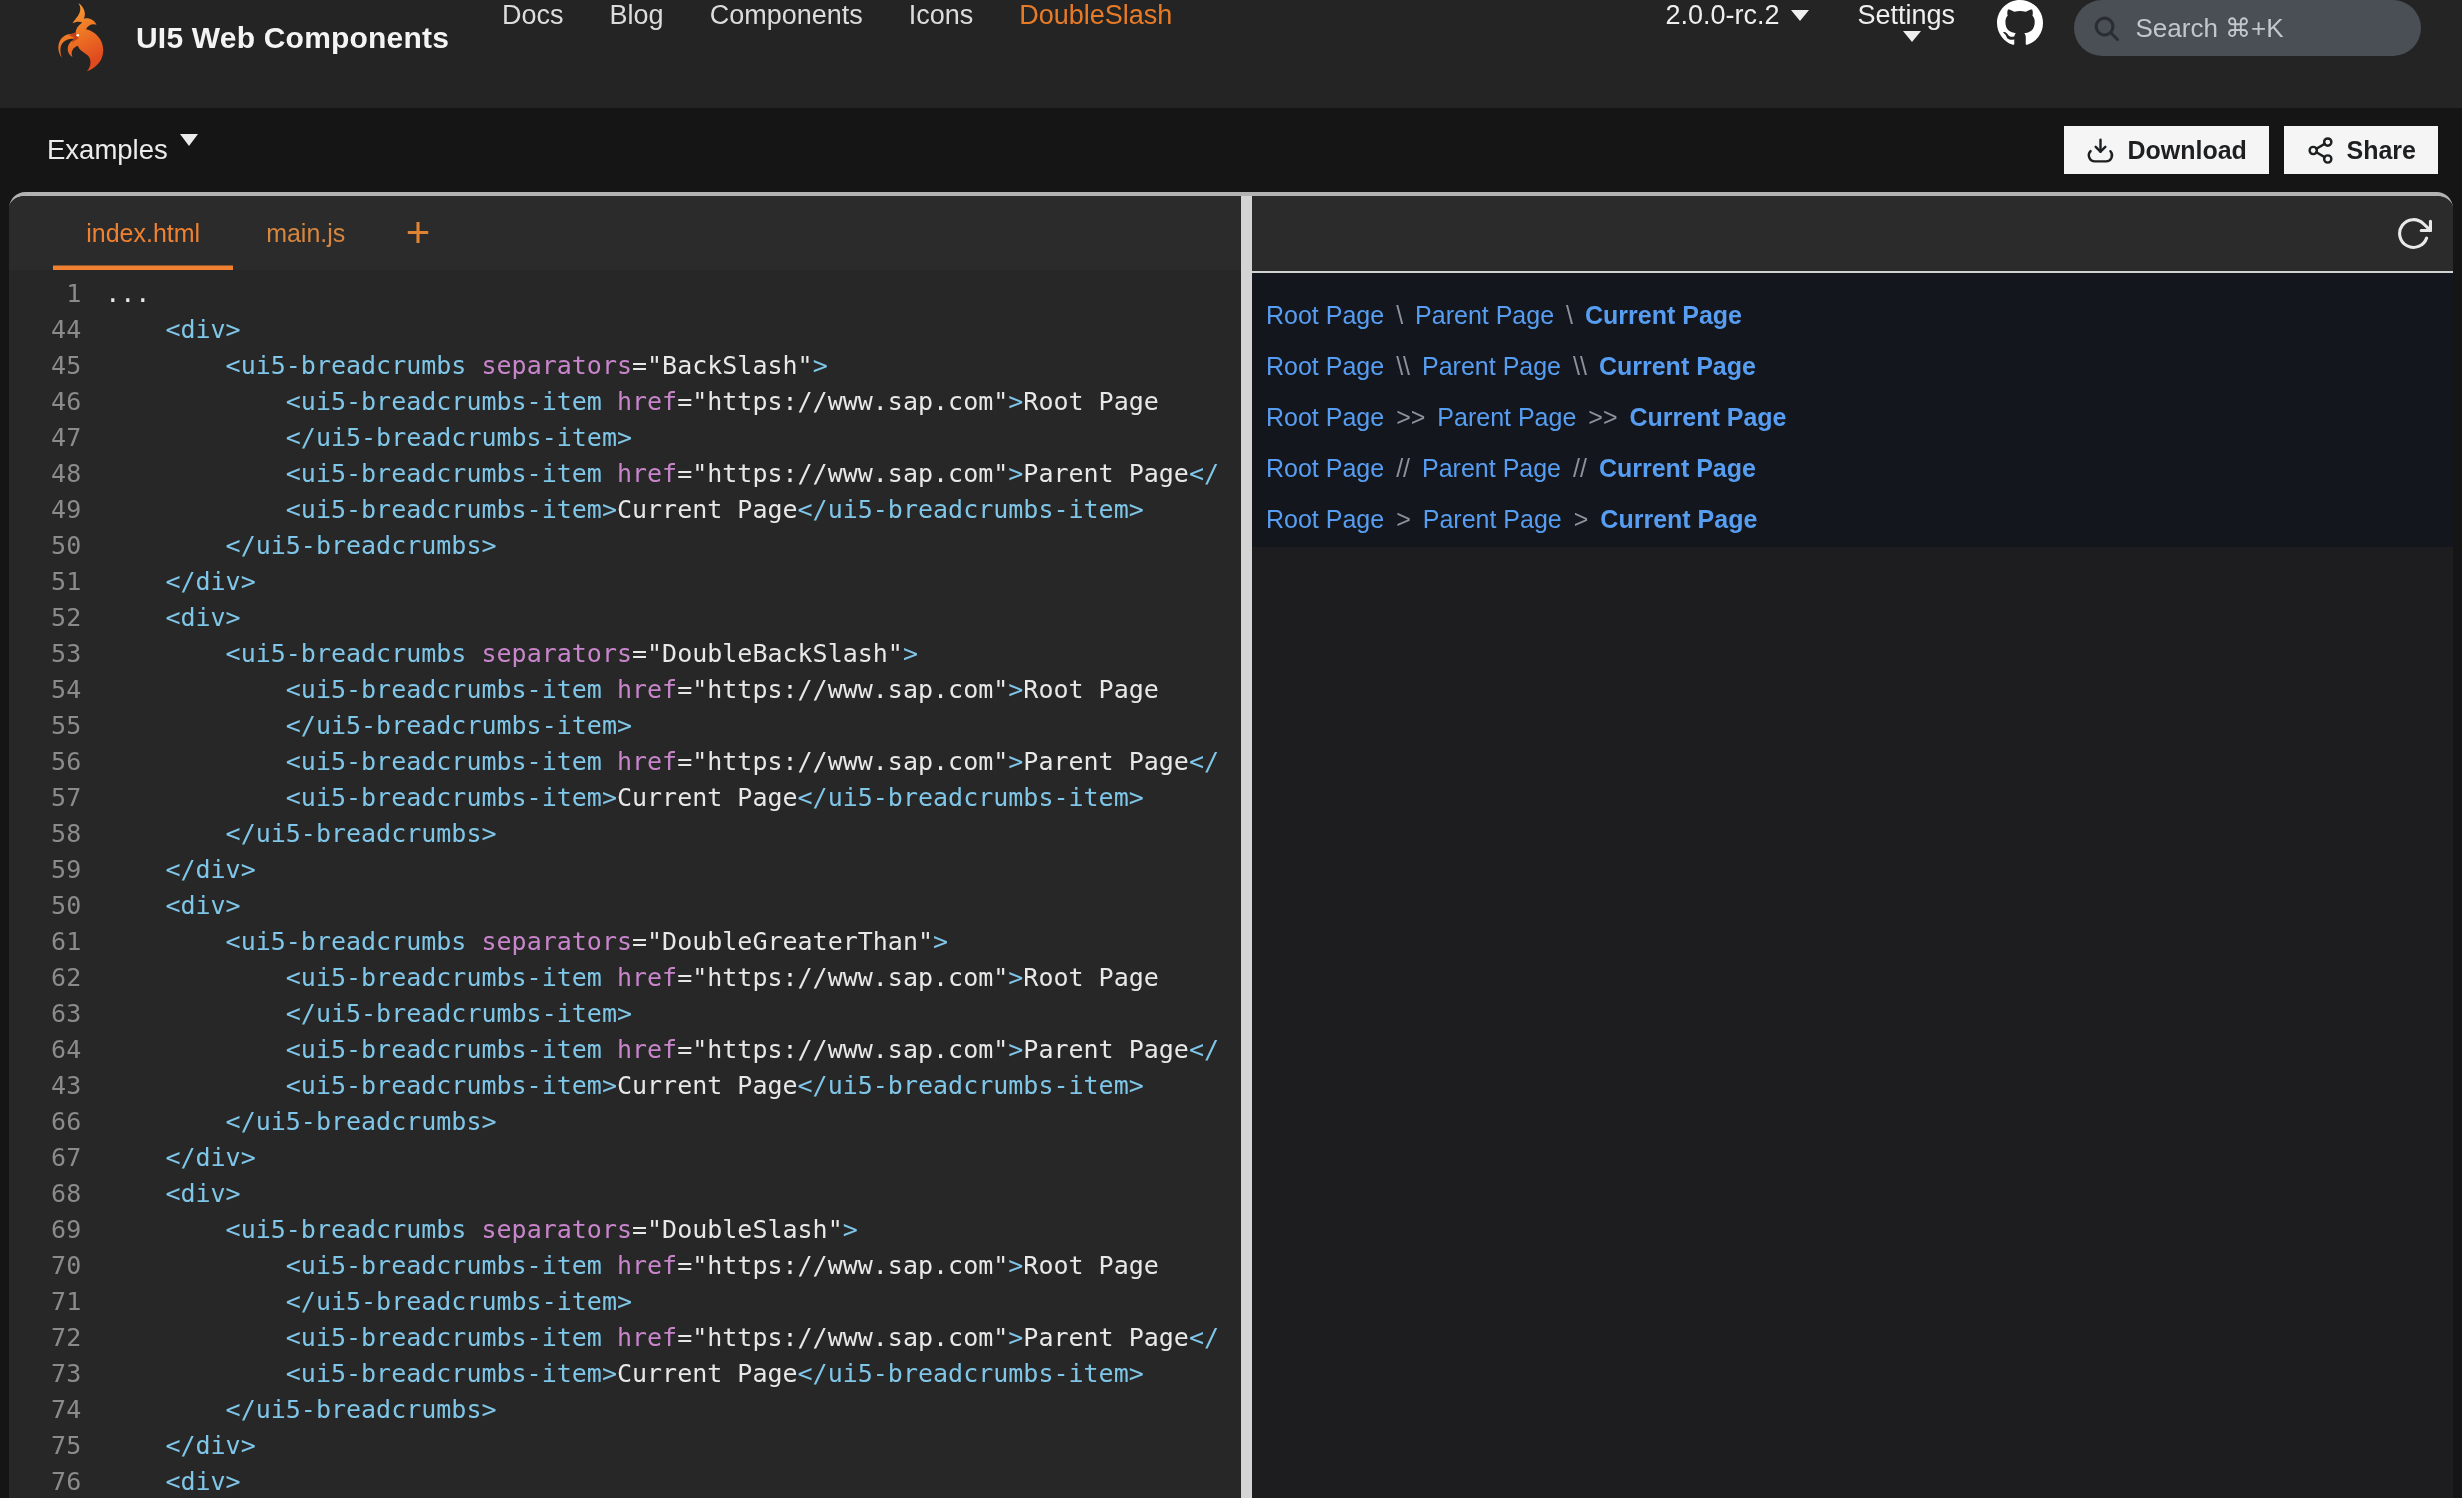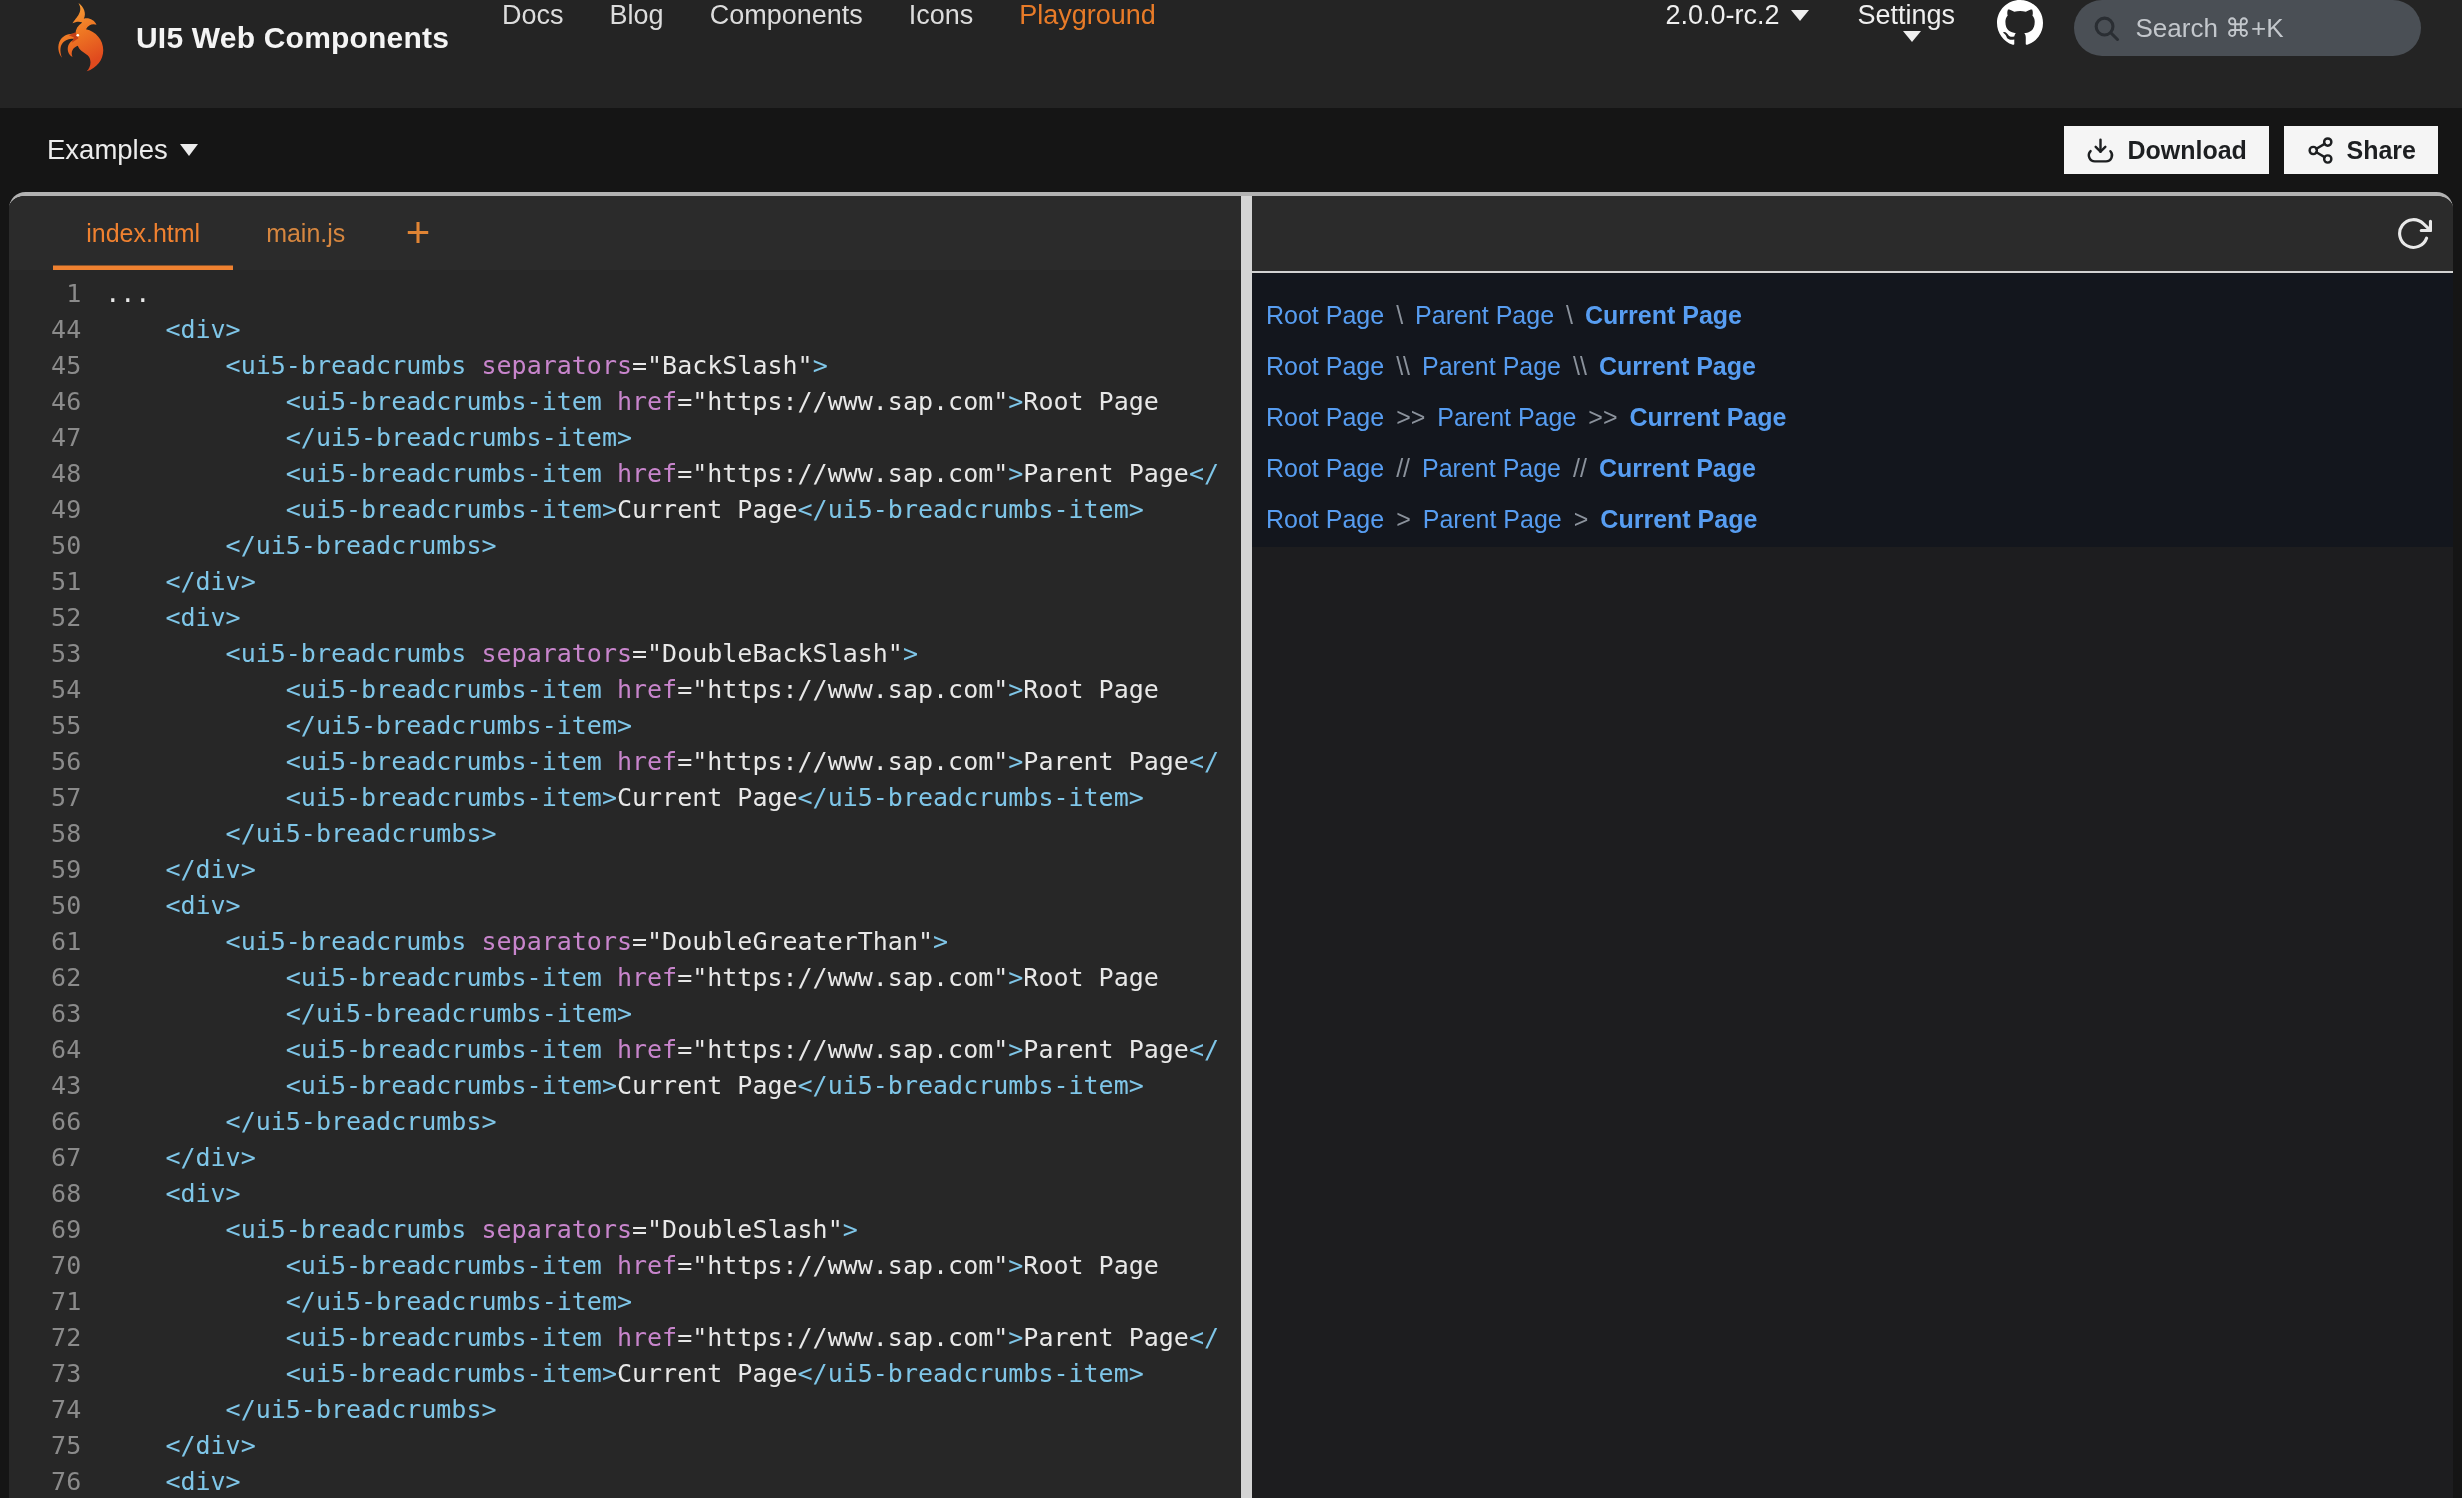--- a/index.html
+++ b/index.html
@@ -44,21 +44,21 @@
     background:transparent; border:none; outline:none; width:100%;
     font-size:26px; color:#eab308; font-family:"Liberation Sans",sans-serif;
   }
   .search input::placeholder { color:#c3c7cc; opacity:1; }
 
   
   .subhdr {
     height:84px; background:#151515;
     display:flex; align-items:center; padding:0 24px 0 47px;
   }
-  .examples { display:flex; align-items:center; font-size:27.5px; color:#ececec; }
+  .examples { display:flex; align-items:flex-start; font-size:27.5px; color:#ececec; }
   .examples .caret { border-top-width:12px; }
   .wbtn {
     height:48px; background:#f5f5f5; color:#1d1f21;
     border-radius:0; display:flex; align-items:center;
     padding:12px 22px; font-size:25px; font-weight:bold; margin-left:14.7px;
   }
   .wbtn svg { margin-right:12px; }
 
   
   .play {
@@ -129,21 +129,21 @@
         <circle cx="49" cy="47" r="1.8" fill="#fff"></circle>
       </svg>
     </span>
     <span class="brand-text">UI5 Web Components</span>
   </a>
   <nav class="main-nav">
     <a class="nav-item">Docs</a>
     <a class="nav-item">Blog</a>
     <a class="nav-item">Components</a>
     <a class="nav-item">Icons</a>
-    <a class="nav-item active">Playground</a>
+    <a class="nav-item active">DoubleSlash</a>
   </nav>
   <div class="spacer"></div>
   <button class="hdr-btn">
     <span>2.0.0-rc.2</span>
     <span class="caret"></span>
   </button>
   <button class="hdr-btn">
     <span>Settings</span>
     <span class="caret"></span>
   </button>

